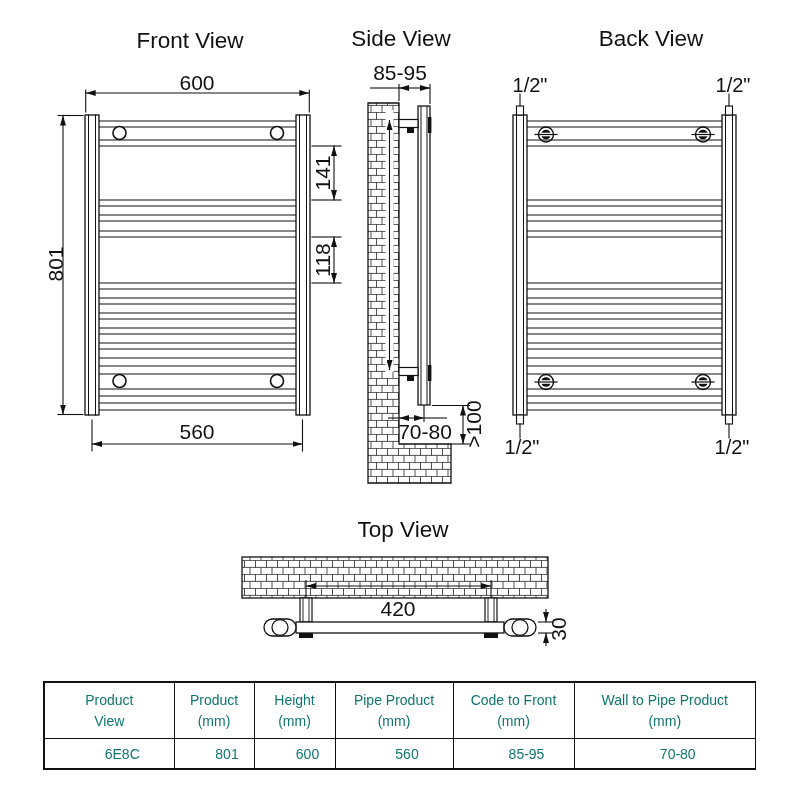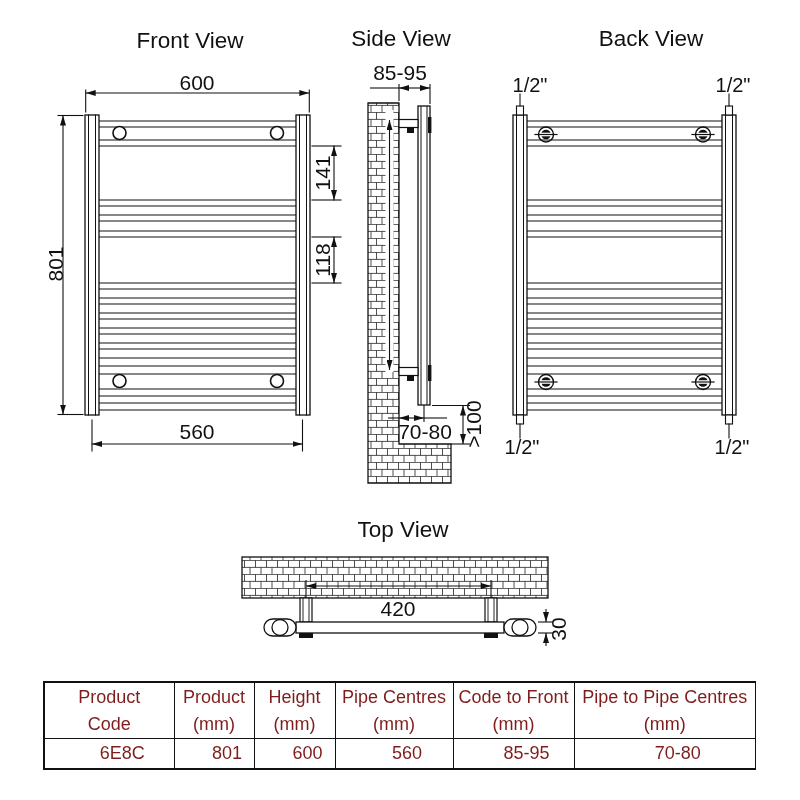--- a/index.html
+++ b/index.html
@@ -7,21 +7,21 @@
          font-family:"Liberation Sans",sans-serif;}
   svg{position:absolute;left:0;top:0;}
   svg text{fill:#111;font-family:"Liberation Sans",sans-serif;}
   .dim-t{font-size:21px;}
   .title-t{font-size:22.5px;}
   .conn-t{font-size:20px;}
   line,path,rect,circle{shape-rendering:geometricPrecision;}
   #spec-table{position:absolute;left:43px;top:681px;width:712px;border-collapse:collapse;
               table-layout:fixed;background:#fff;}
   #spec-table td{border:1.6px solid #111;text-align:center;vertical-align:middle;
-                 color:#7f1d1d;font-size:18px;padding:0;}
+                 color:#0f766e;font-size:14px;padding:0;}
   #spec-table{border:2.6px solid #111;}
   #spec-table td.hdr{height:55px;line-height:1.45;}
   #spec-table td.val{height:29px;padding-left:26px;}
 </style>
 </head>
 <body>
 
 <div class="stage">
 <svg width="800" height="800" viewBox="0 0 800 800">
   <defs>
@@ -305,40 +305,40 @@
         <col style="width: 80px;">
         <col style="width: 81px;">
         <col style="width: 118px;">
         <col style="width: 121px;">
         <col style="width: 182px;">
       </colgroup>
   <tbody>
     <tr id="spec-header-row">
           <td class="hdr">
             <div>Product</div>
-            <div>Code</div>
+            <div>View</div>
           </td>
           <td class="hdr">
             <div>Product</div>
             <div>(mm)</div>
           </td>
           <td class="hdr">
             <div>Height</div>
             <div>(mm)</div>
           </td>
           <td class="hdr">
-            <div>Pipe Centres</div>
+            <div>Pipe Product</div>
             <div>(mm)</div>
           </td>
           <td class="hdr">
             <div>Code to Front</div>
             <div>(mm)</div>
           </td>
           <td class="hdr">
-            <div>Pipe to Pipe Centres</div>
+            <div>Wall to Pipe Product</div>
             <div>(mm)</div>
           </td>
         </tr>
     <tr id="spec-value-row">
           <td class="val">6E8C</td>
           <td class="val">801</td>
           <td class="val">600</td>
           <td class="val">560</td>
           <td class="val">85-95</td>
           <td class="val">70-80</td>

